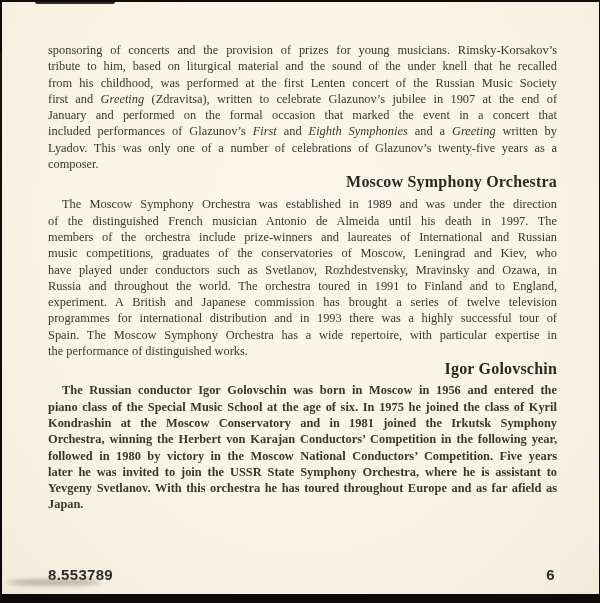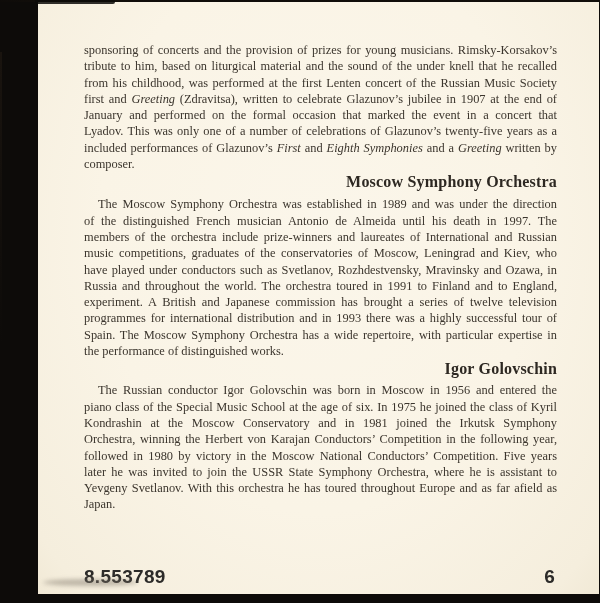--- a/index.html
+++ b/index.html
@@ -8,21 +8,20 @@
     background: #0d0b09;
     font-family: "Liberation Serif", "DejaVu Serif", serif;
   }
   .page {
     position: relative; width: 600px; height: 603px;
     background: #0d0b09;
   }
   .paper {
     position: absolute; top: 2px; left: 2px; right: 1px; bottom: 9px;
     background: radial-gradient(ellipse at 50% 38%, #fbf6ea 0%, #faf4e6 55%, #f5eedd 92%, #f1e9d6 100%);
-    margin-left: 36px;
   }
   
   .artifact-top-line {
     position: absolute; top: 0; left: 0; right: 0; height: 2px;
     background: linear-gradient(90deg, rgba(18,14,10,0.25) 0%, rgba(18,14,10,0.9) 7%, rgba(18,14,10,0.9) 19%, rgba(18,14,10,0.45) 30%, rgba(18,14,10,0.75) 60%, rgba(18,14,10,0.85) 100%);
   }
   .artifact-top-blob {
     position: absolute; top: 0; left: 35px; width: 80px; height: 4px;
     background: #0c0a08; border-radius: 0 0 2px 2px; opacity: .85;
   }
@@ -57,44 +56,44 @@
     font-family: "Liberation Serif", "DejaVu Serif", serif;
     font-size: 16px; font-weight: 700;
     line-height: 20px;
     color: #2d2822;
     letter-spacing: 0.2px;
     text-align: right;
   }
   .h-moscow { margin-top: 14px; }
   .p-moscow { margin-top: 4px; }
   .h-igor { margin-top: 4px; }
-  .p-igor { margin-top: 3px; }
+  .p-igor { margin-top: 3px; font-weight: bold; }
   .footer {
     position: absolute; left: 46px; right: 44px; top: 564px;
     display: flex; justify-content: space-between; align-items: baseline;
     font-family: "Liberation Sans", "DejaVu Sans", sans-serif;
-    font-weight: 700; font-size: 19px; color: #2c2b29;
+    font-weight: 700; font-size: 15px; color: #2c2b29;
     letter-spacing: 0.3px;
   }
 </style>
 </head>
 <body>
 
 <div class="page">
   <div class="paper">
 
     <div class="content">
       <div class="paragraph">
           <div class="tline"><span>sponsoring of concerts and the provision of prizes for young musicians.  Rimsky-Korsakov’s</span></div>
           <div class="tline"><span>tribute to him, based on liturgical material and the sound of the under knell that he recalled</span></div>
           <div class="tline"><span>from his childhood, was performed at the first Lenten concert of the Russian Music Society</span></div>
           <div class="tline"><span>first and </span><em>Greeting</em><span> (Zdravitsa), written to celebrate Glazunov’s jubilee in 1907 at the end of</span></div>
           <div class="tline"><span>January and performed on the formal occasion that marked the event in a concert that</span></div>
+          <div class="tline"><span>included performances of Glazunov’s </span><em>First</em><span> and </span><em>Eighth Symphonies</em><span> and a </span><em>Greeting</em><span> written by</span></div>
           <div class="tline"><span>Lyadov.  This was only one of a number of celebrations of Glazunov’s twenty-five years as a</span></div>
-          <div class="tline"><span>included performances of Glazunov’s </span><em>First</em><span> and </span><em>Eighth Symphonies</em><span> and a </span><em>Greeting</em><span> written by</span></div>
           <div class="tline tlast"><span>composer.</span></div>
         </div>
 
       <h2 class="section-heading h-moscow">Moscow Symphony Orchestra</h2>
 
       <div class="paragraph p-moscow">
           <div class="tline tind"><span>The Moscow Symphony Orchestra was established in 1989 and was under the direction</span></div>
           <div class="tline"><span>of the distinguished French musician Antonio de Almeida until his death in 1997. The</span></div>
           <div class="tline"><span>members of the orchestra include prize-winners and laureates of International and Russian</span></div>
           <div class="tline"><span>music competitions, graduates of the conservatories of Moscow, Leningrad and Kiev, who</span></div>

